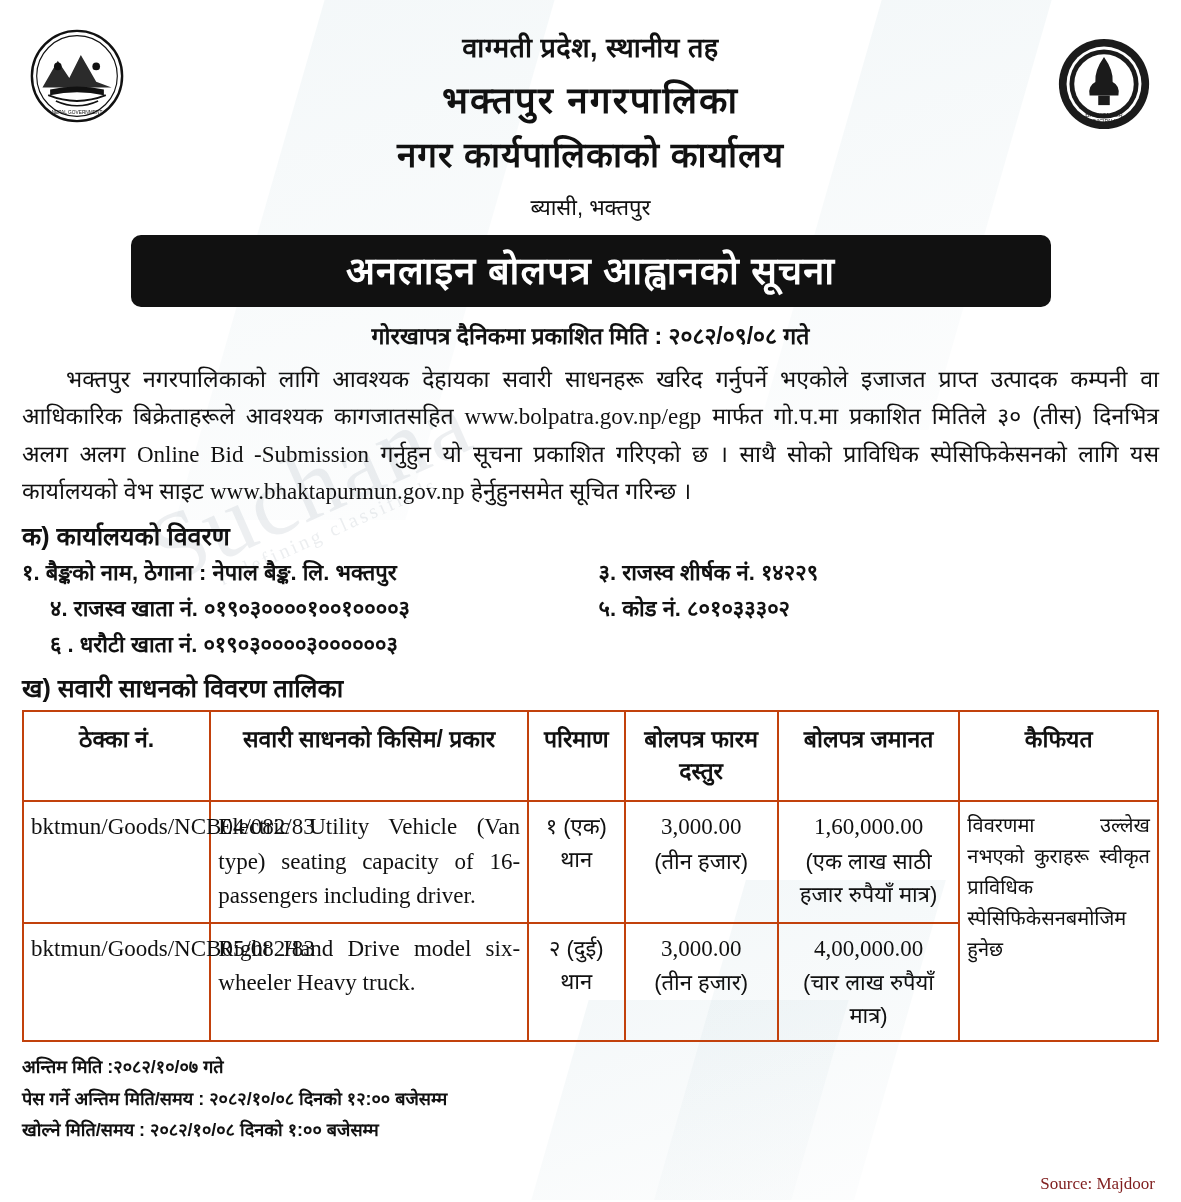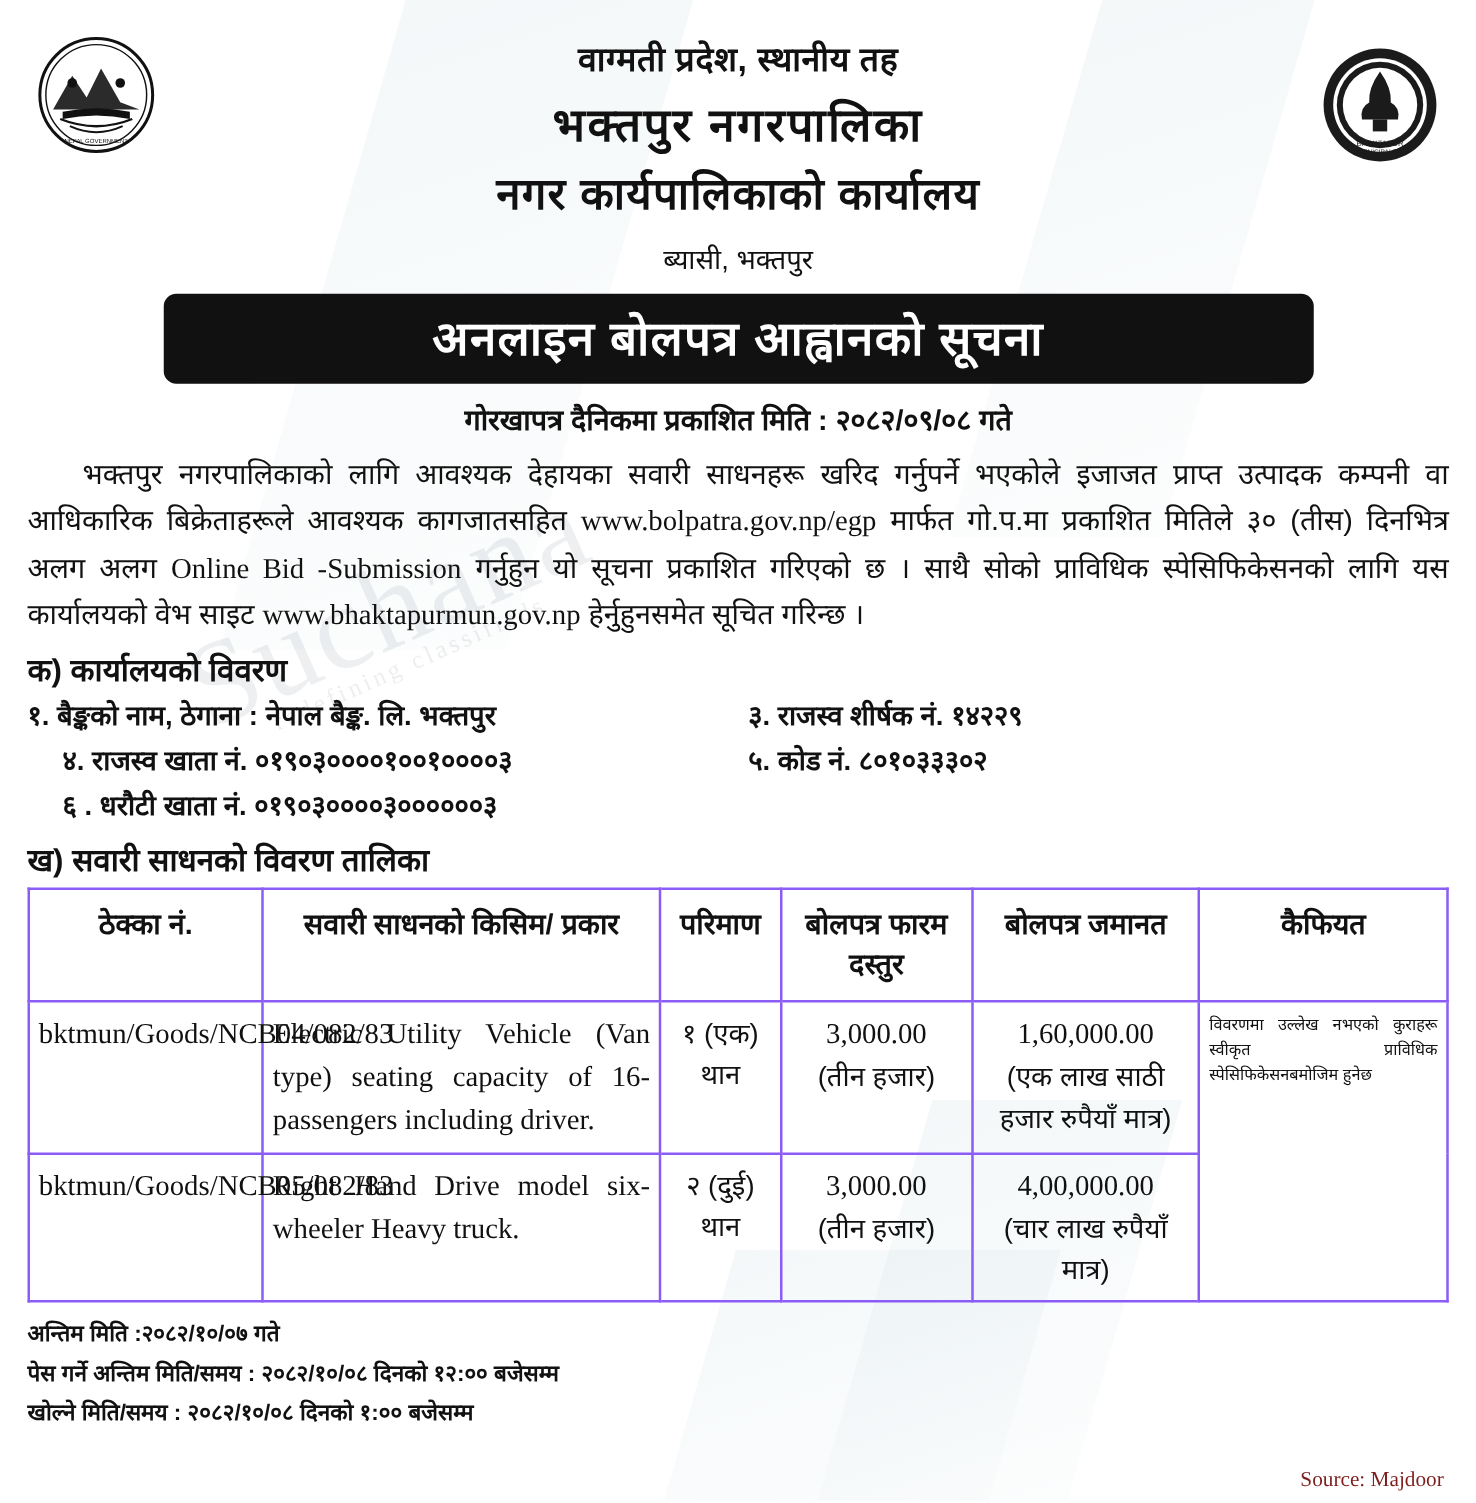--- a/index.html
+++ b/index.html
@@ -180,21 +180,21 @@
 
   
   table.bid-table {
     margin-top: 6px;
     width: 100%;
     border-collapse: collapse;
     table-layout: fixed;
   }
   table.bid-table th,
   table.bid-table td {
-    border: 2px solid #8b5cf6;
+    border: 2px solid #c2410c;
     padding: 8px 7px;
     vertical-align: top;
     margin-top: 15px;
   }
   table.bid-table th {
     text-align: center;
     font-size: 23px;
     font-family: "Liberation Sans", sans-serif;
     font-weight: 700;
     padding: 10px 6px 14px 6px;
@@ -204,21 +204,21 @@
   td.c-qty, td.c-fee, td.c-bond {
     font-family: "Liberation Sans", sans-serif;
     font-size: 22px;
     text-align: center;
     line-height: 1.5;
     font-weight: 500;
   }
   td.c-fee .num, td.c-bond .num { font-family: "Liberation Serif", serif; font-size: 23px;}
   td.c-remark {
     font-family: "Liberation Sans", sans-serif;
-    font-size: 13px;
+    font-size: 20px;
     line-height: 1.55;
     text-align: justify;
     font-weight: 500;
   }
 
   
   .footer-dates {
     margin-top: 10px;
     font-family: "Liberation Sans", sans-serif;
     font-size: 18px;

